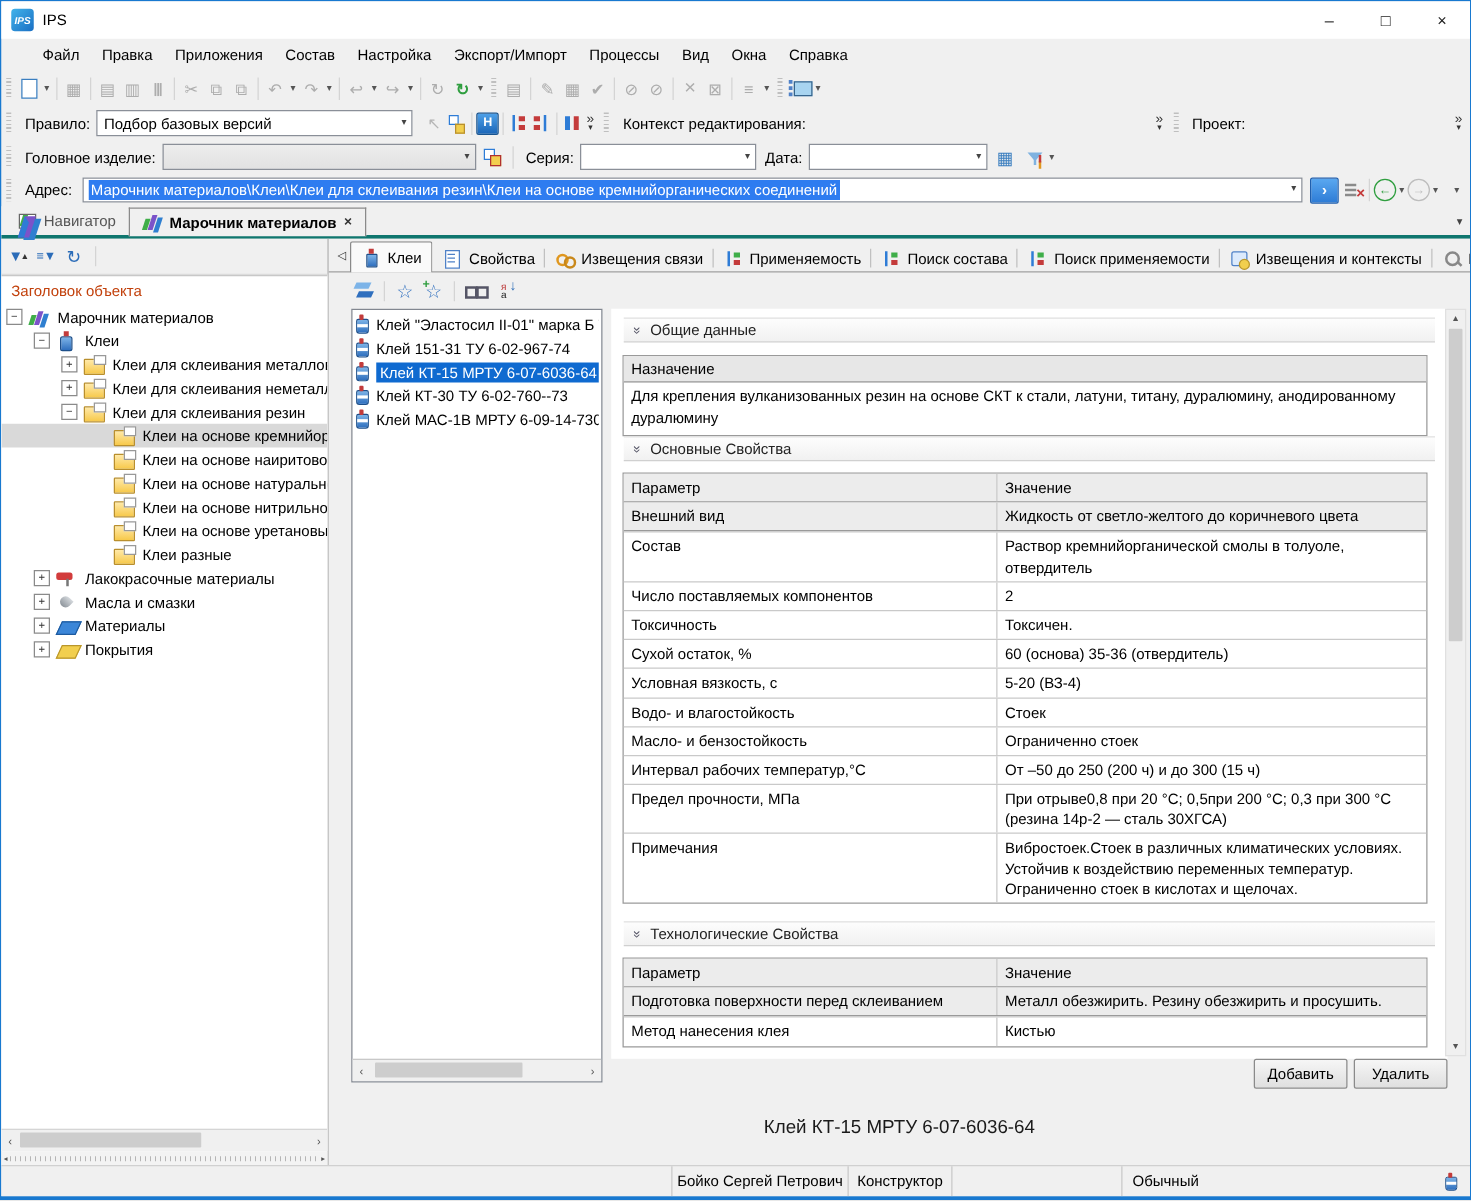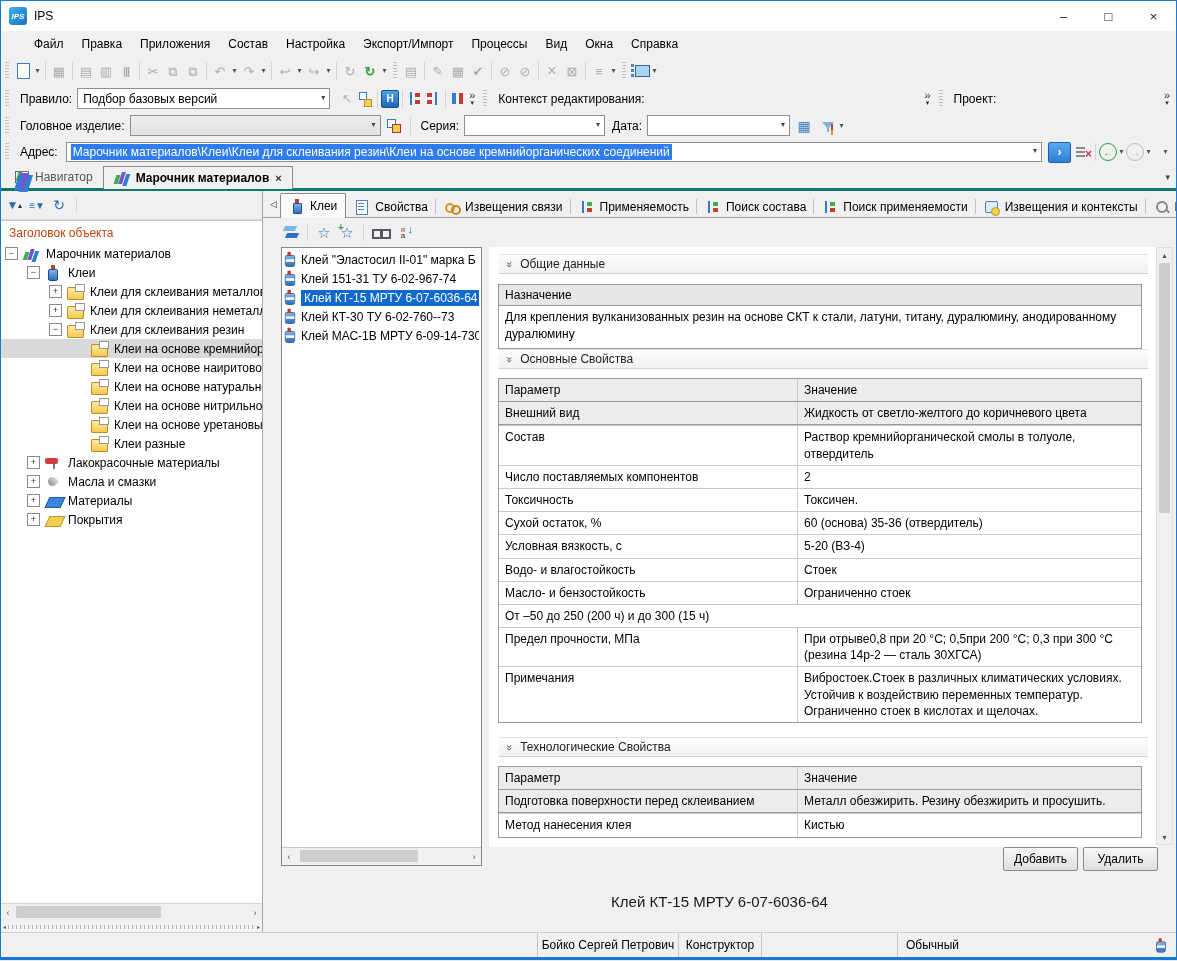--- a/index.html
+++ b/index.html
@@ -594,20 +594,21 @@
             </div><div class="prow">
               <div class="pc1">Условная вязкость, с</div>
               <div class="pc2">5-20 (ВЗ-4)</div>
             </div><div class="prow">
               <div class="pc1">Водо- и влагостойкость</div>
               <div class="pc2">Стоек</div>
             </div><div class="prow">
               <div class="pc1">Масло- и бензостойкость</div>
               <div class="pc2">Ограниченно стоек</div>
             </div><div class="prow">
+              <div class="pc1">Интервал рабочих температур,°С</div>
               <div class="pc2">От –50 до 250 (200 ч) и до 300 (15 ч)</div>
             </div><div class="prow">
               <div class="pc1">Предел прочности, МПа</div>
               <div class="pc2">При отрыве0,8 при 20 °С; 0,5при 200 °С; 0,3 при 300 °С (резина 14р-2 — сталь 30ХГСА)</div>
             </div><div class="prow">
               <div class="pc1">Примечания</div>
               <div class="pc2">Вибростоек.Стоек в различных климатических условиях. Устойчив к воздействию переменных температур. Ограниченно стоек в кислотах и щелочах.</div>
             </div></span>
         </div>
 

